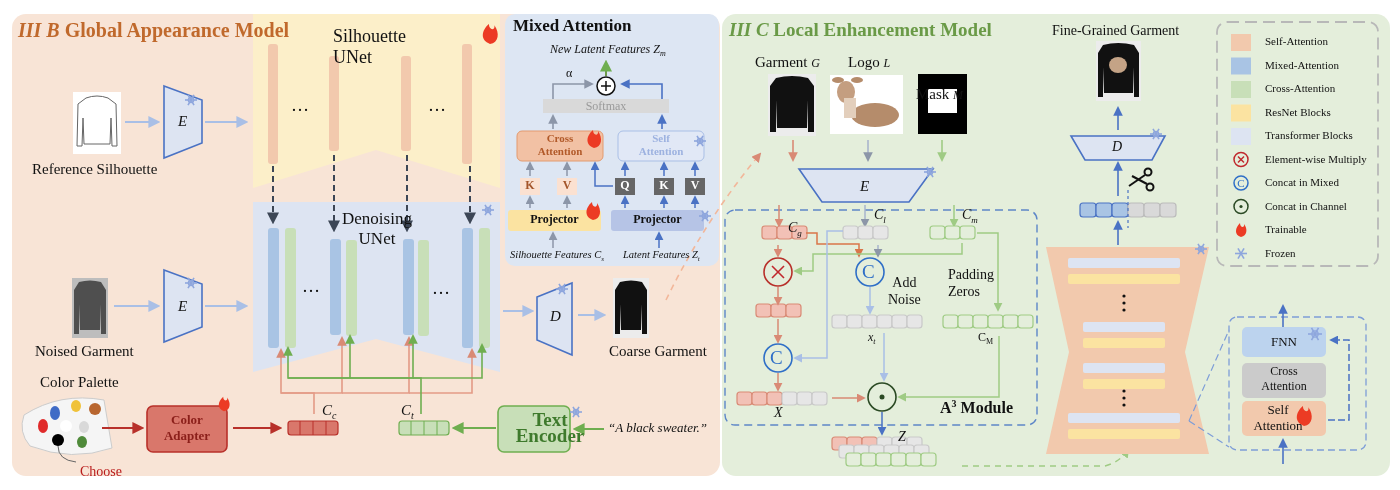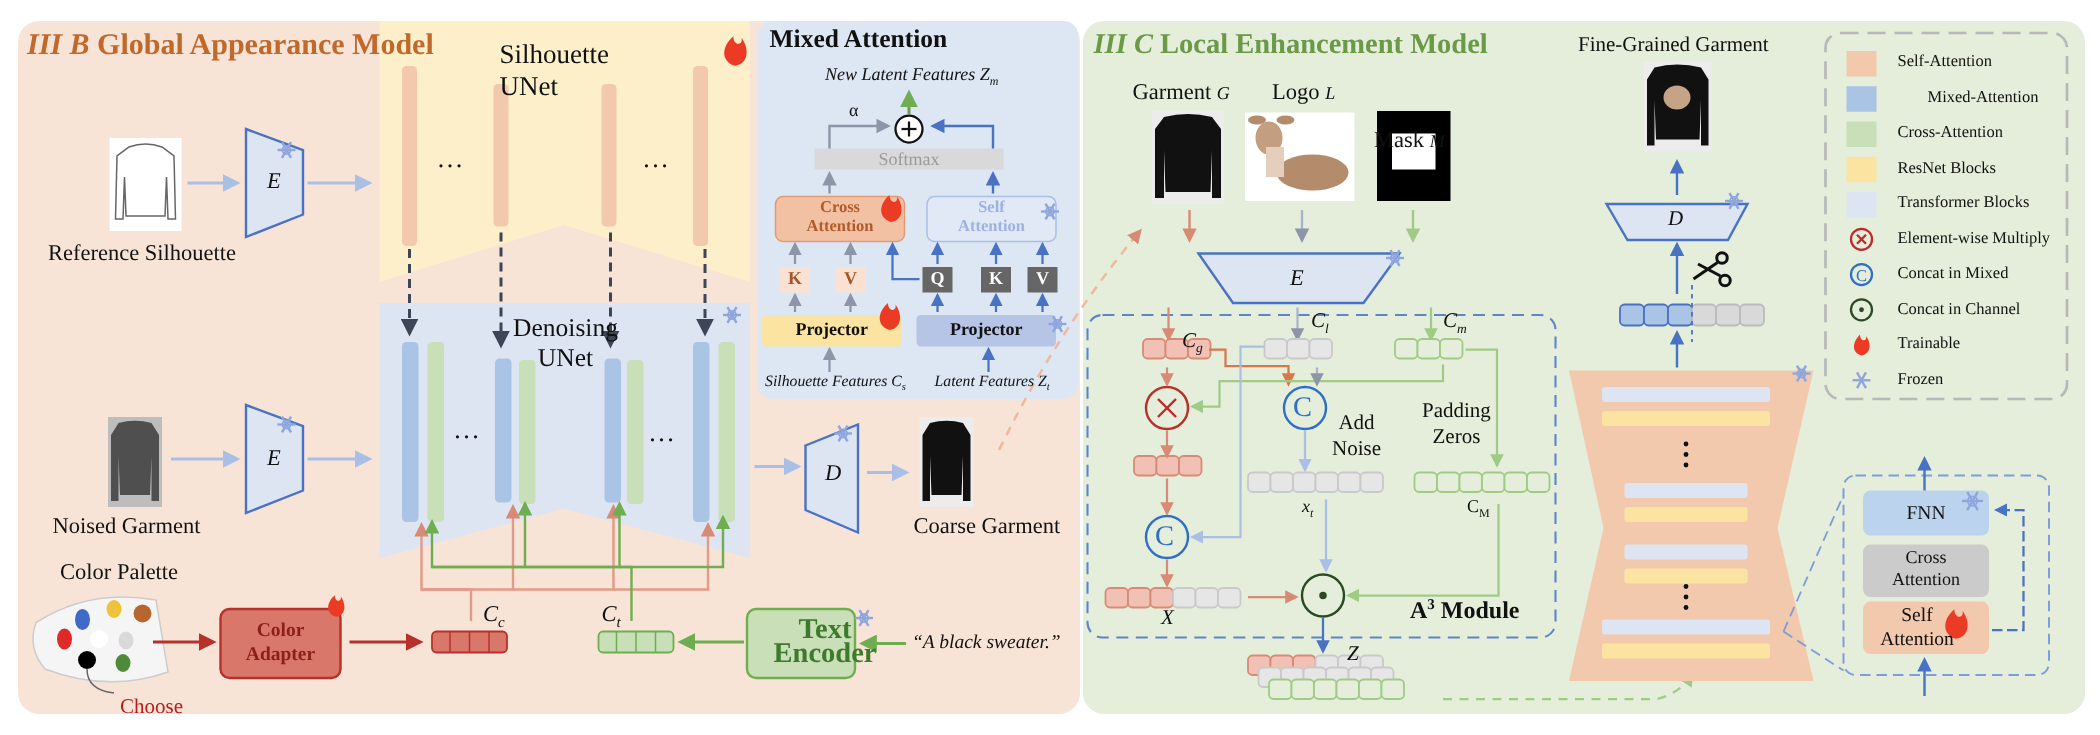--- a/index.html
+++ b/index.html
@@ -478,21 +478,21 @@
 <div class="lbl it" style="left:860px;top:178px;font-size:15px;">E</div>
 <div class="lbl it" style="left:788px;top:220px;font-size:14px;"><span>C</span><sub style="font-size:9px;">g</sub></div>
 <div class="lbl it" style="left:874px;top:207px;font-size:14px;"><span>C</span><sub style="font-size:9px;">l</sub></div>
 <div class="lbl it" style="left:962px;top:207px;font-size:14px;"><span>C</span><sub style="font-size:9px;">m</sub></div>
 <div class="lbl" style="left:862px;top:261px;font-size:19px;color:#2f6fc7;">C</div>
 <div class="lbl" style="left:770px;top:347px;font-size:19px;color:#2f6fc7;">C</div>
 <div class="lbl" style="left:888px;top:274px;font-size:14px;line-height:17px;text-align:center;">
     <div>Add</div>
     <div>Noise</div>
   </div>
-<div class="lbl" style="left:948px;top:266px;font-size:14px;line-height:17px;text-align:center;">
+<div class="lbl" style="left:948px;top:266px;font-size:14px;line-height:17px;">
     <div>Padding</div>
     <div>Zeros</div>
   </div>
 <div class="lbl it" style="left:868px;top:330px;font-size:12px;"><span>x</span><sub style="font-size:8px;">t</sub></div>
 <div class="lbl" style="left:978px;top:330px;font-size:12px;"><span>C</span><sub style="font-size:8px;">M</sub></div>
 <div class="lbl it" style="left:774px;top:405px;font-size:14px;">X</div>
 <div class="lbl it" style="left:898px;top:429px;font-size:14px;">Z</div>
 <div class="lbl b" style="left:940px;top:398px;font-size:16px;"><span>A</span><sup style="font-size:10px;">3</sup><span> Module</span></div>
 <div class="lbl" style="left:1052px;top:23px;font-size:14px;">Fine-Grained Garment</div>
 <div class="lbl it" style="left:1112px;top:139px;font-size:14px;">D</div>
@@ -501,21 +501,21 @@
     <div>Cross</div>
     <div>Attention</div>
   </div>
 <div class="lbl" style="left:1236px;top:402px;width:84px;text-align:center;font-size:13px;line-height:16px;">
     <div>Self</div>
     <div>Attention</div>
   </div>
 
 <div id="legend-labels">
     <div class="lbl" style="left: 1265px; top: 35px; font-size: 11px;">Self-Attention</div>
-    <div class="lbl" style="left: 1265px; top: 58.5px; font-size: 11px; margin-left: 20px;">Mixed-Attention</div>
+    <div class="lbl" style="left: 1265px; top: 58.5px; font-size: 11px;">Mixed-Attention</div>
     <div class="lbl" style="left: 1265px; top: 82px; font-size: 11px;">Cross-Attention</div>
     <div class="lbl" style="left: 1265px; top: 105.5px; font-size: 11px;">ResNet Blocks</div>
     <div class="lbl" style="left: 1265px; top: 129px; font-size: 11px;">Transformer Blocks</div>
     <div class="lbl" style="left: 1265px; top: 152.5px; font-size: 11px;">Element-wise Multiply</div>
     <div class="lbl" style="left: 1265px; top: 176px; font-size: 11px;">Concat in Mixed</div>
     <div class="lbl" style="left: 1265px; top: 199.5px; font-size: 11px;">Concat in Channel</div>
     <div class="lbl" style="left: 1265px; top: 223px; font-size: 11px;">Trainable</div>
     <div class="lbl" style="left: 1265px; top: 246.5px; font-size: 11px;">Frozen</div>
   </div>
 

